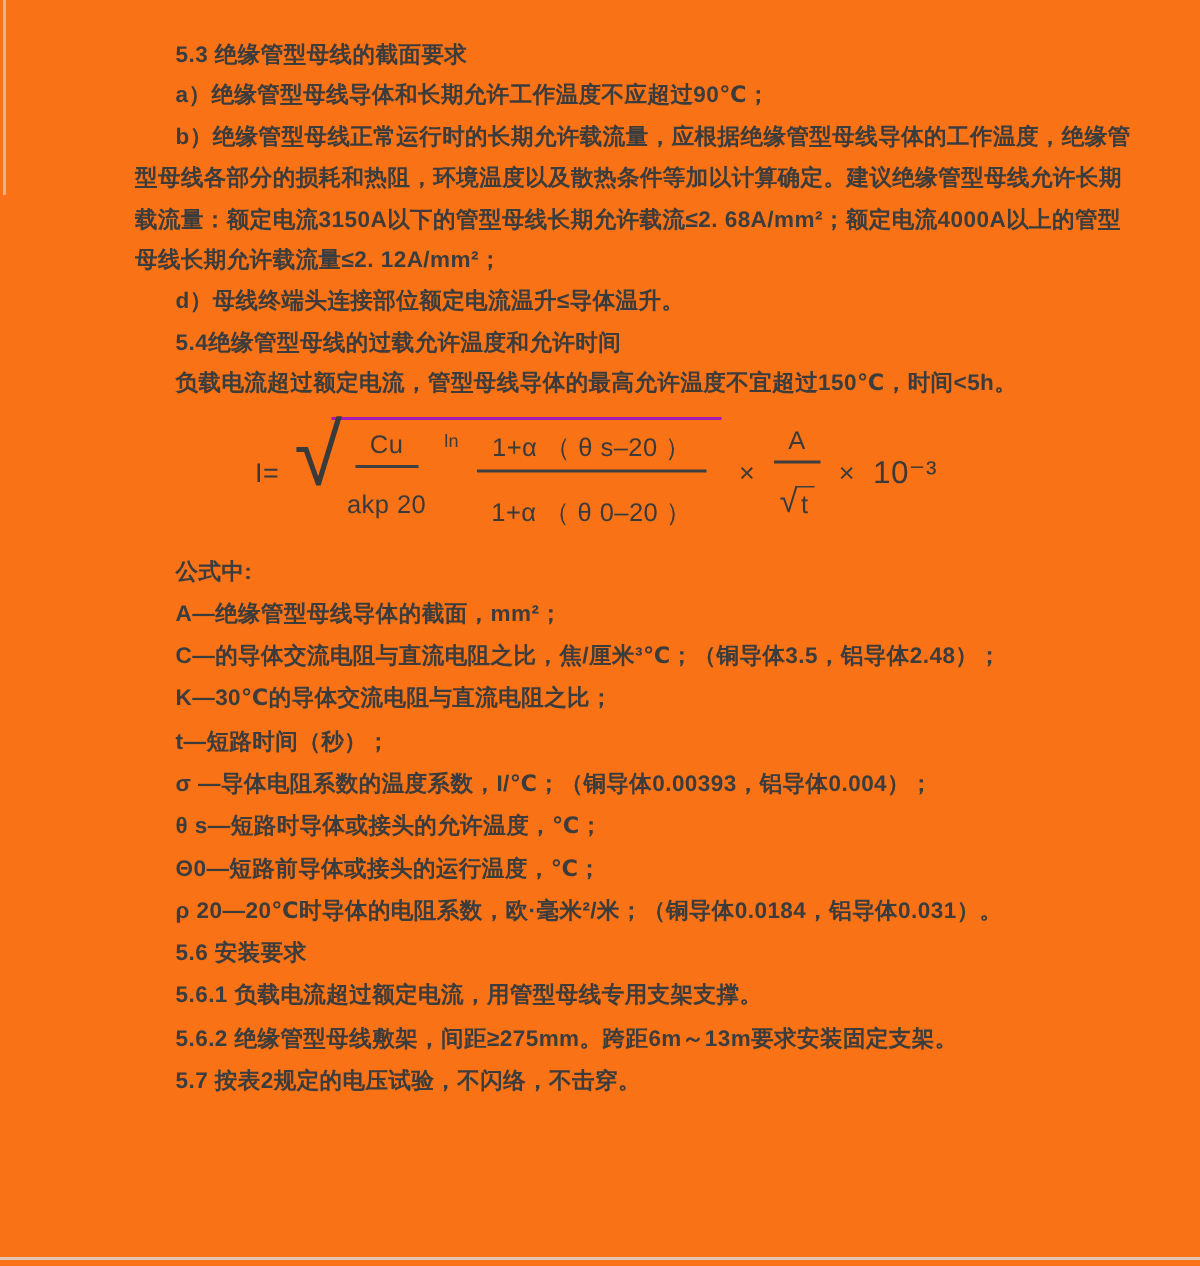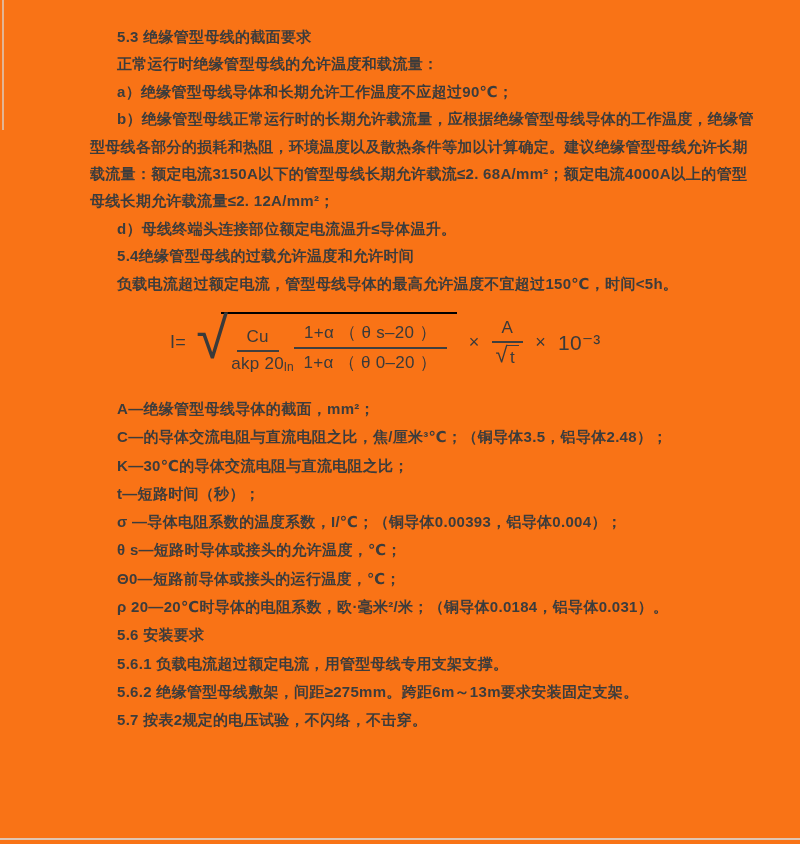--- a/index.html
+++ b/index.html
@@ -48,46 +48,45 @@
     font-size:17px;font-weight:400;color:#3a3a3a;
     letter-spacing:.3px;
   }
   .formula .lhs{margin-right:10px;font-size:18px;}
   .root{display:inline-flex;align-items:flex-start;}
   .root-sign{
     font-size:58px;line-height:58px;font-weight:200;
     margin-right:-7px;transform:translateY(-3px);
   }
   .root-body{
-    border-top:2px solid #000000;
+    border-top:2px solid #a21caf;
     padding:7px 10px 0 10px;
-    display:inline-flex;align-items:flex-end;
+    display:inline-flex;align-items:flex-start;gap:12px;
   }
   .frac{display:inline-flex;flex-direction:column;align-items:center;}
   .frac .num{padding:0 10px 3px 10px;border-bottom:2px solid #3f3f3f;}
-  .frac .den{padding-top:2px;}
+  .frac .den{padding-top:15px;}
   .ln-op{font-size:12px;}
   .times{margin:0 12px;font-size:18px;}
   .sqrt-t{display:inline-flex;align-items:flex-start;}
   .sqrt-t .tsign{font-size:22px;line-height:20px;margin-right:-2px;}
   .sqrt-t .tbar{border-top:1.5px solid #3f3f3f;padding:2px 4px 0 4px;}
   .pow{font-size:21px;}
 </style>
 </head>
 <body>
 
 <div class="page">
   <div class="edge-left"></div>
   <div class="edge-bottom"></div>
 
   <div class="content">
 
     <div class="sec-a">
       <div class="line ind">5.3 绝缘管型母线的截面要求</div>
-      <div class="line ind">正常运行时绝缘管型母线的允许温度和载流量：</div>
       <div class="line ind">a）绝缘管型母线导体和长期允许工作温度不应超过90℃；</div>
       <div class="line ind">b）绝缘管型母线正常运行时的长期允许载流量，应根据绝缘管型母线导体的工作温度，绝缘管</div>
       <div class="line">型母线各部分的损耗和热阻，环境温度以及散热条件等加以计算确定。建议绝缘管型母线允许长期</div>
       <div class="line">载流量：额定电流3150A以下的管型母线长期允许载流≤2. 68A/mm²；额定电流4000A以上的管型</div>
       <div class="line">母线长期允许载流量≤2. 12A/mm²；</div>
       <div class="line ind">d）母线终端头连接部位额定电流温升≤导体温升。</div>
       <div class="line ind">5.4绝缘管型母线的过载允许温度和允许时间</div>
       <div class="line ind">负载电流超过额定电流，管型母线导体的最高允许温度不宜超过150℃，时间&lt;5h。</div>
     </div>
 
@@ -115,20 +114,21 @@
             <span class="tsign">√</span>
             <span class="tbar">t</span>
           </span>
         </span>
         <span class="times">×</span>
         <span class="pow">10⁻³</span>
       </div>
     </div>
 
     <div class="sec-b">
+      <div class="line ind">公式中:</div>
       <div class="line ind">A—绝缘管型母线导体的截面，mm²；</div>
       <div class="line ind">C—的导体交流电阻与直流电阻之比，焦/厘米³℃；（铜导体3.5，铝导体2.48）；</div>
       <div class="line ind">K—30℃的导体交流电阻与直流电阻之比；</div>
       <div class="line ind">t—短路时间（秒）；</div>
       <div class="line ind">σ —导体电阻系数的温度系数，I/℃；（铜导体0.00393，铝导体0.004）；</div>
       <div class="line ind">θ s—短路时导体或接头的允许温度，℃；</div>
       <div class="line ind">Θ0—短路前导体或接头的运行温度，℃；</div>
       <div class="line ind">ρ 20—20℃时导体的电阻系数，欧·毫米²/米；（铜导体0.0184，铝导体0.031）。</div>
       <div class="line ind">5.6 安装要求</div>
       <div class="line ind">5.6.1 负载电流超过额定电流，用管型母线专用支架支撑。</div>

